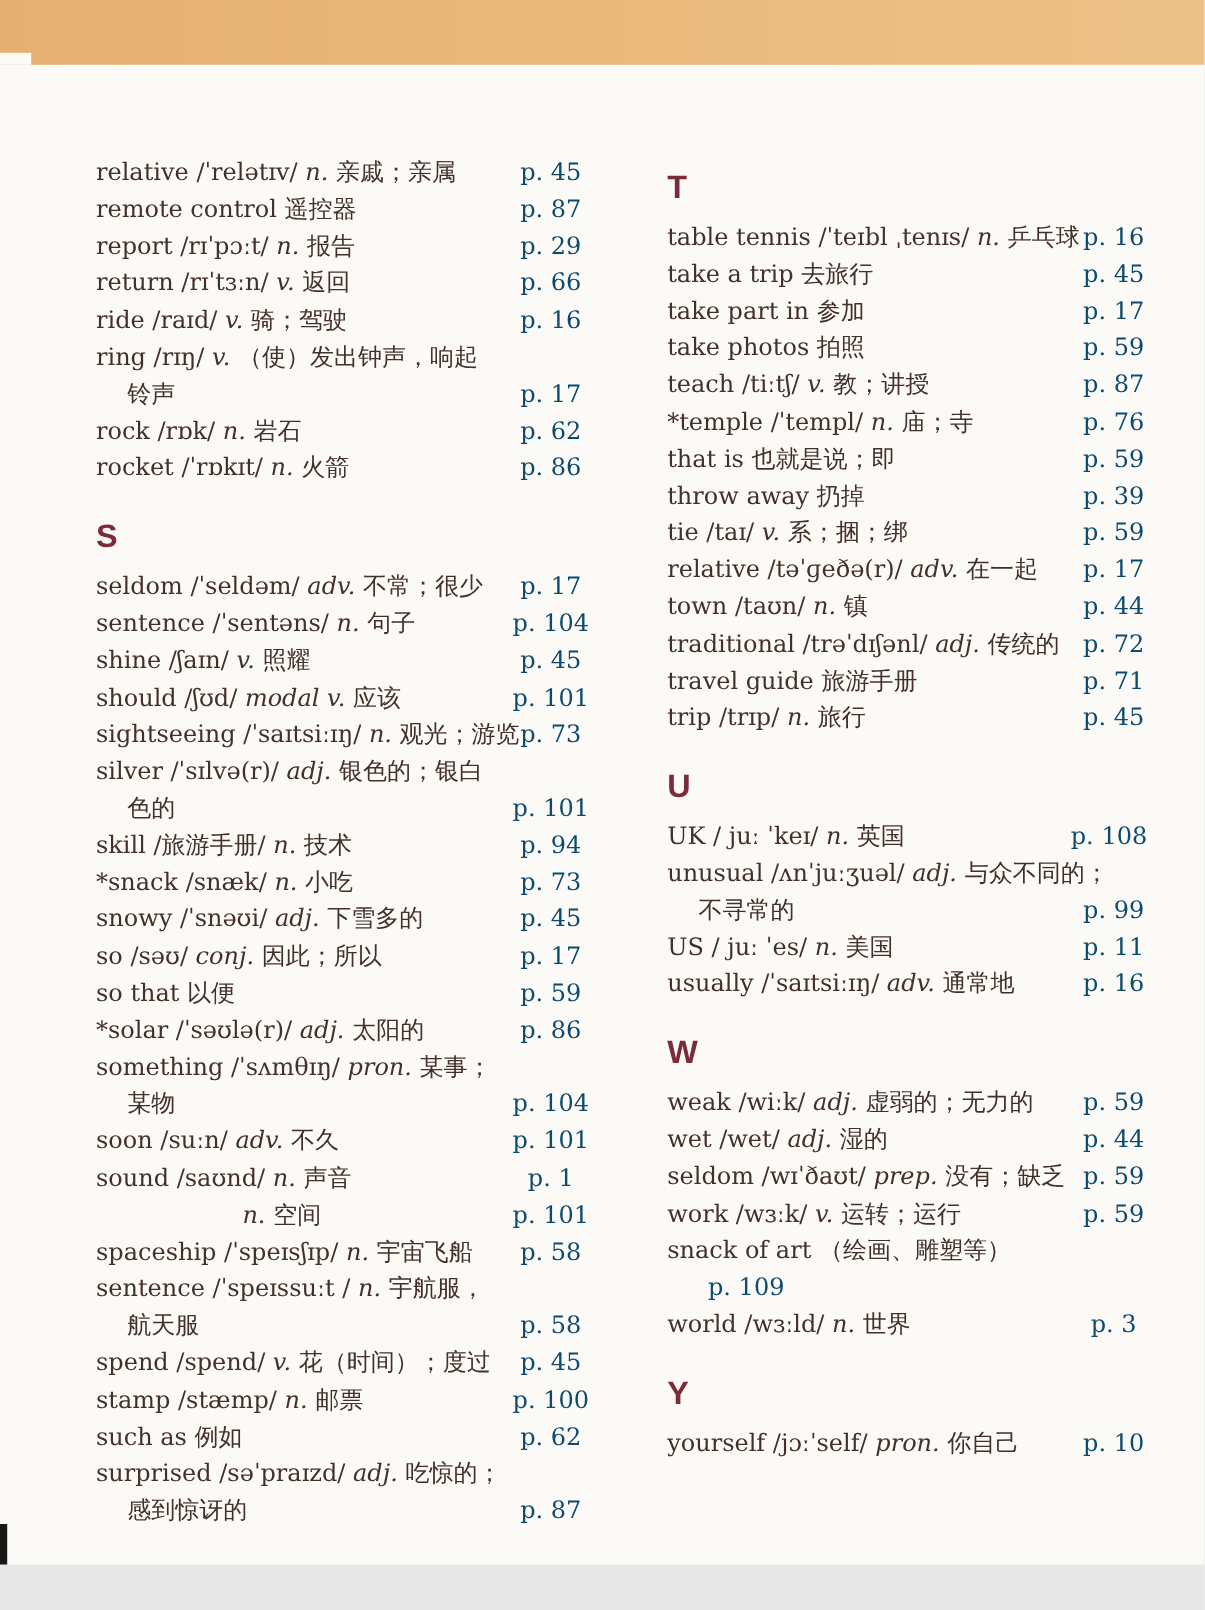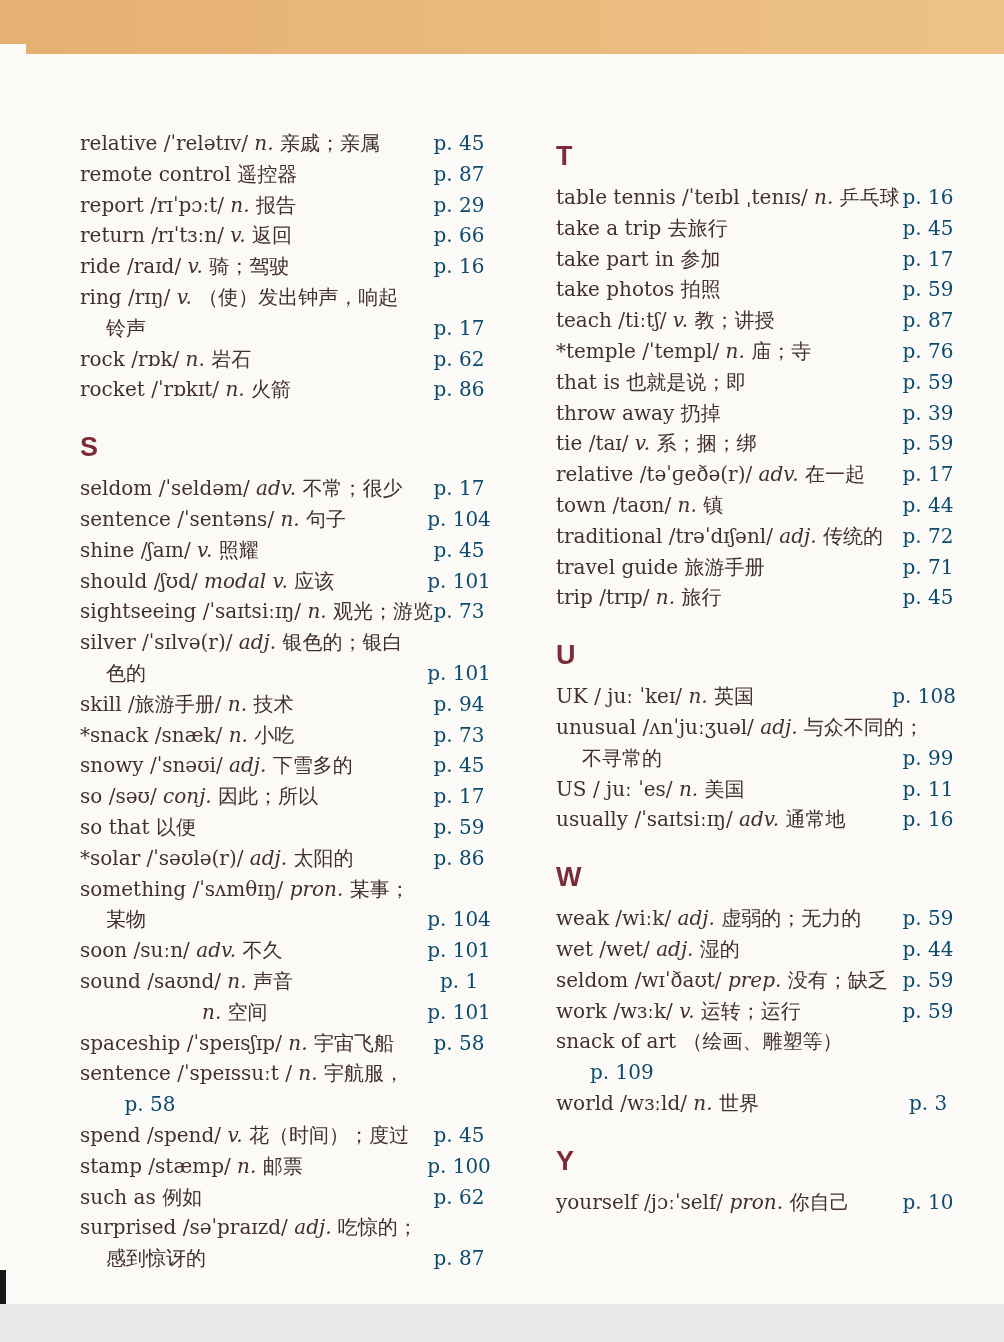--- a/index.html
+++ b/index.html
@@ -145,20 +145,21 @@
           <span class="page-num">p. 101</span>
         </div>
         <div class="row">
           <span class="fill"><span class="seg-w">spaceship </span><span class="seg-ph">/ˈspeɪsʃɪp/ </span><span class="seg-pos">n. </span><span class="seg-zh">宇宙飞船</span></span>
           <span class="page-num">p. 58</span>
         </div>
         <div class="row">
           <span class="fill"><span class="seg-w">sentence </span><span class="seg-ph">/ˈspeɪssuːt / </span><span class="seg-pos">n. </span><span class="seg-zh">宇航服，</span></span>
         </div>
         <div class="row ind1">
+          <span class="fill"><span class="seg-zh">航天服</span></span>
           <span class="page-num">p. 58</span>
         </div>
         <div class="row">
           <span class="fill"><span class="seg-w">spend </span><span class="seg-ph">/spend/ </span><span class="seg-pos">v. </span><span class="seg-zh">花（时间）；度过</span></span>
           <span class="page-num">p. 45</span>
         </div>
         <div class="row">
           <span class="fill"><span class="seg-w">stamp </span><span class="seg-ph">/stæmp/ </span><span class="seg-pos">n. </span><span class="seg-zh">邮票</span></span>
           <span class="page-num">p. 100</span>
         </div>

